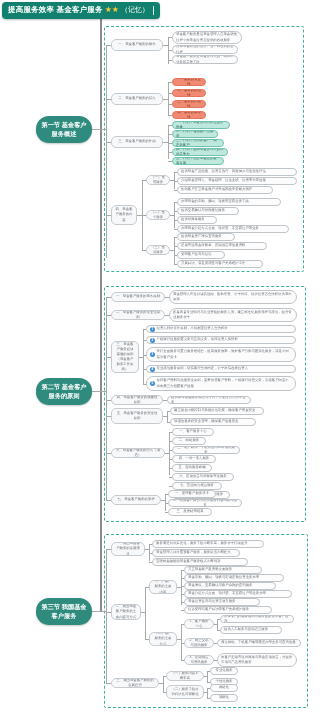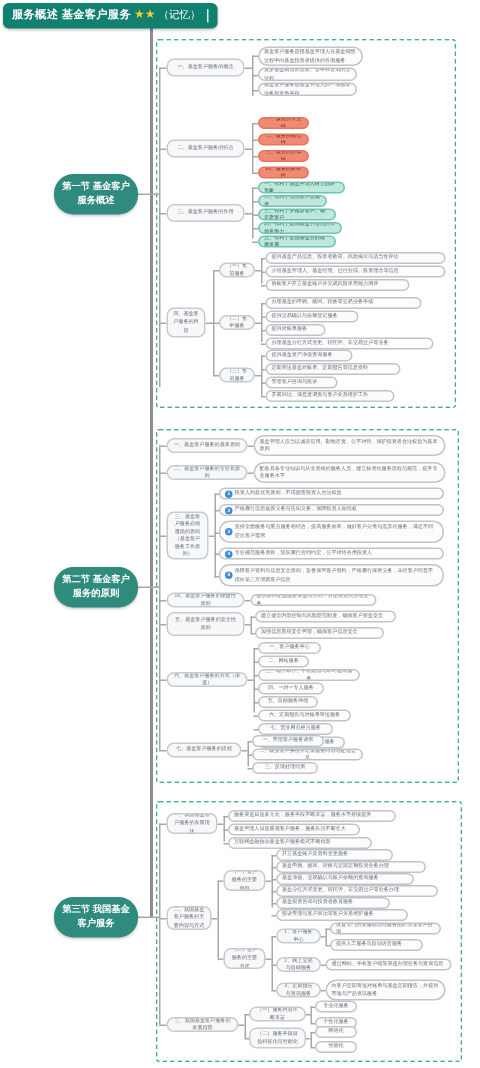--- a/index.html
+++ b/index.html
@@ -74,21 +74,21 @@
     margin-right:1.5px;flex:0 0 auto;
   }
   .ntxt{flex:1 1 auto;}
 </style>
 </head>
 <body>
 
 <div id="map">
 
   <div class="root">
-    <span class="rtxt">服务概述 基金客户服务</span>
+    <span class="rtxt">提高服务效率 基金客户服务</span>
     <span class="star">★★</span>
     <span class="rmem">（记忆）</span>
     <span class="cursor"></span>
   </div>
 
   <div class="spine"></div>
 
   <div class="frame f1"></div>
   <div class="frame f2"></div>
   <div class="frame f3"></div>

